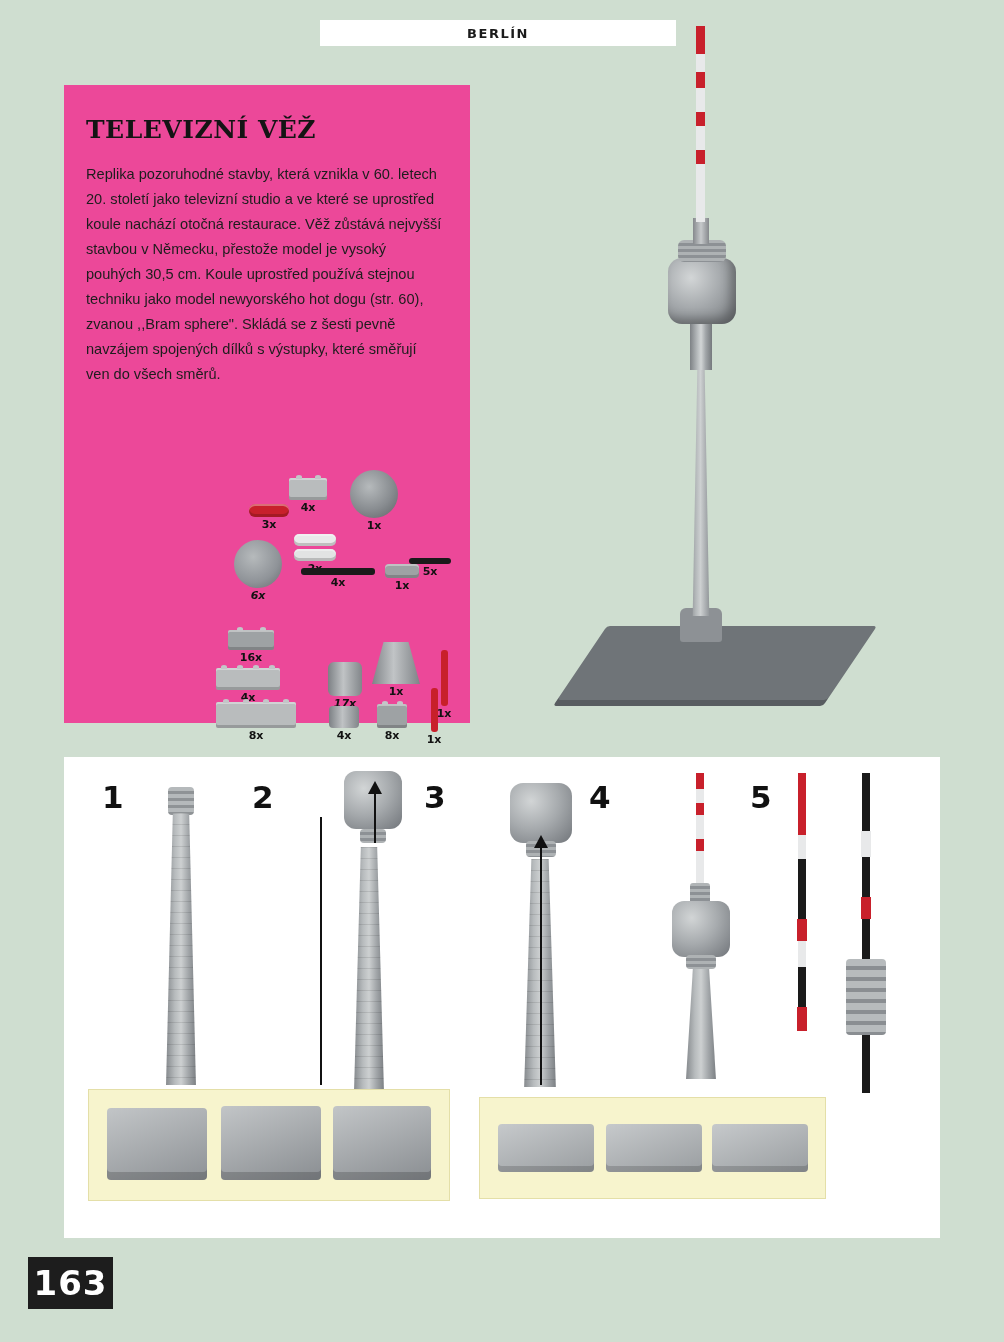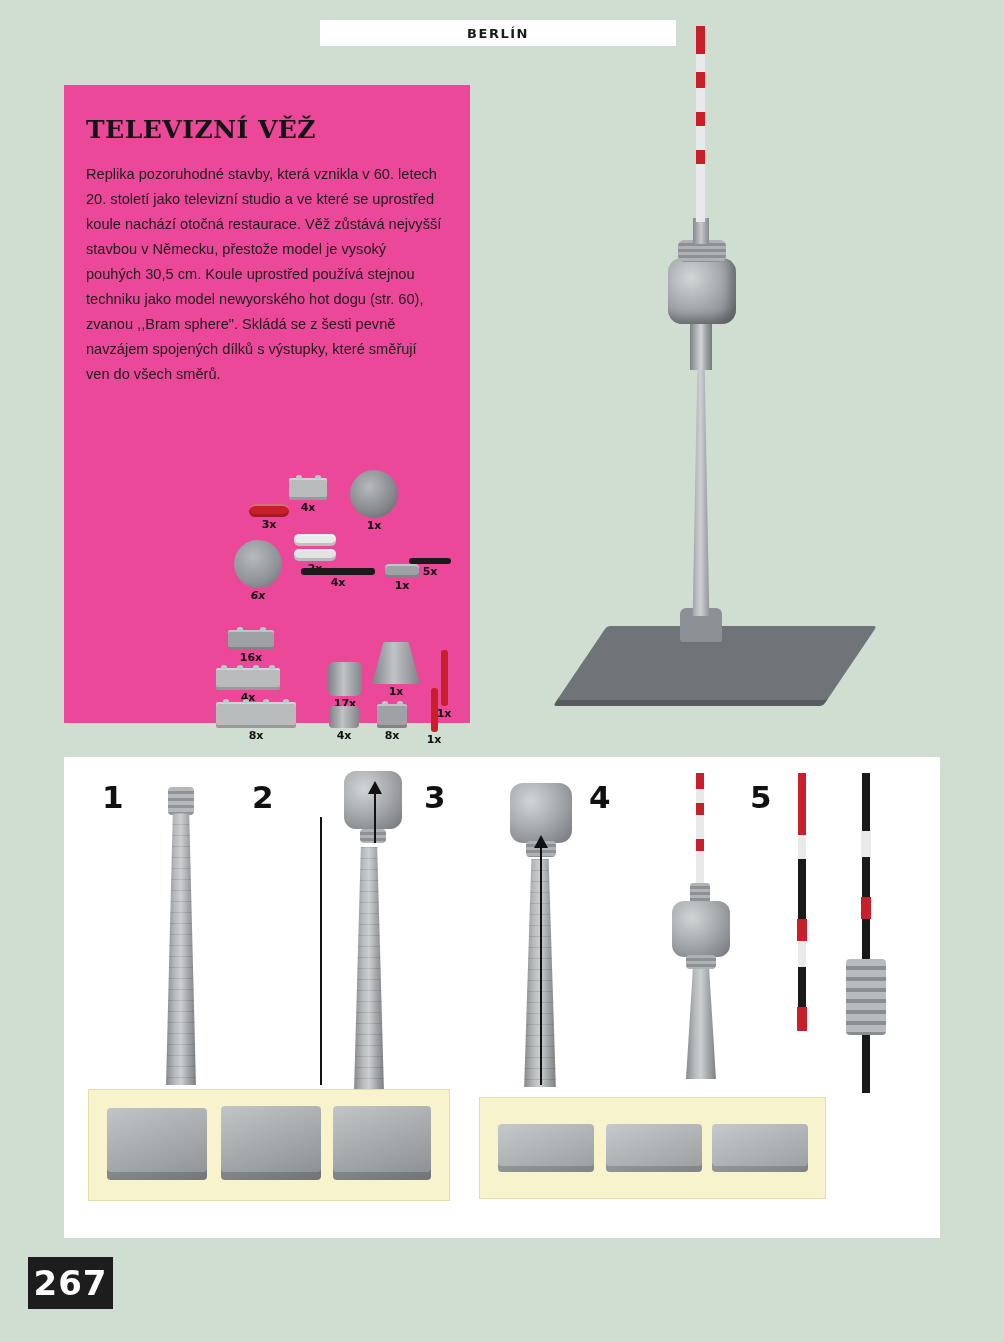--- a/index.html
+++ b/index.html
@@ -180,21 +180,21 @@
       <div class="brick g-light plate" style="width:64px;height:22px;">
         <span class="studs">
             <i></i>
             <i></i>
             <i></i>
             <i></i>
           </span>
       </div>
       <span class="qty">4x</span>
     </div>
-    <div class="part" style="left:172px;top:232px;width:46px;">
+    <div class="part" style="left:172px;top:232px;width:46px;font-style:italic;">
       <div class="brick cyl" style="width:34px;height:34px;background:linear-gradient(90deg,#7d8185,#c0c3c5 45%,#82868a);border-radius:6px;"></div>
       <span class="qty">17x</span>
     </div>
     <div class="part" style="left:218px;top:212px;width:56px;">
       <div class="brick" style="width:48px;height:42px;background:linear-gradient(90deg,#7f8387,#c1c4c6 45%,#7f8387);
            clip-path:polygon(24% 0,76% 0,100% 100%,0 100%);"></div>
       <span class="qty">1x</span>
     </div>
     <div class="part" style="left:278px;top:220px;width:32px;">
       <div class="brick red" style="width:7px;height:56px;border-radius:3px;margin:0 auto;"></div>
@@ -318,13 +318,13 @@
     <div style="position:absolute;left:18px;top:26px;width:96px;height:48px;
       background:linear-gradient(160deg,#c6c9cb,#9a9ea1);border-radius:4px;box-shadow:inset 0 -6px 0 rgba(0,0,0,.16);"></div>
     <div style="position:absolute;left:126px;top:26px;width:96px;height:48px;
       background:linear-gradient(160deg,#c6c9cb,#9a9ea1);border-radius:4px;box-shadow:inset 0 -6px 0 rgba(0,0,0,.16);"></div>
     <div style="position:absolute;left:232px;top:26px;width:96px;height:48px;
       background:linear-gradient(160deg,#c6c9cb,#9a9ea1);border-radius:4px;box-shadow:inset 0 -6px 0 rgba(0,0,0,.16);"></div>
   </div>
 
 </div>
 
-<div class="page-num">267</div>
+<div class="page-num">163</div>
 
 </body></html>

